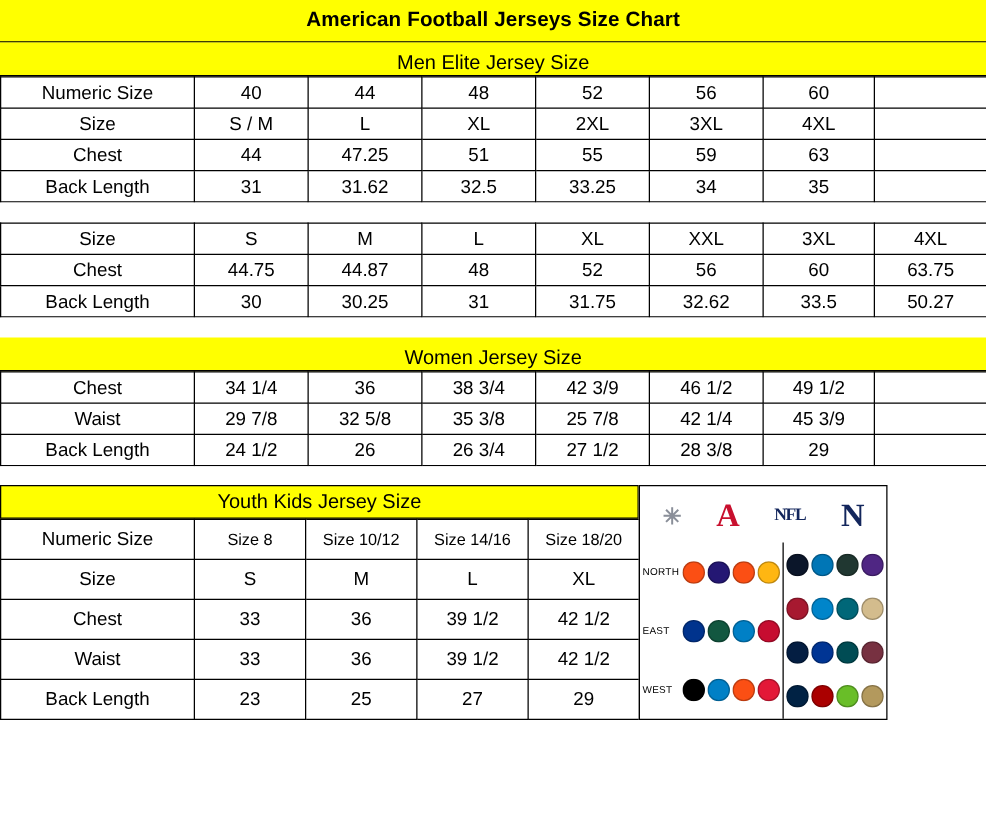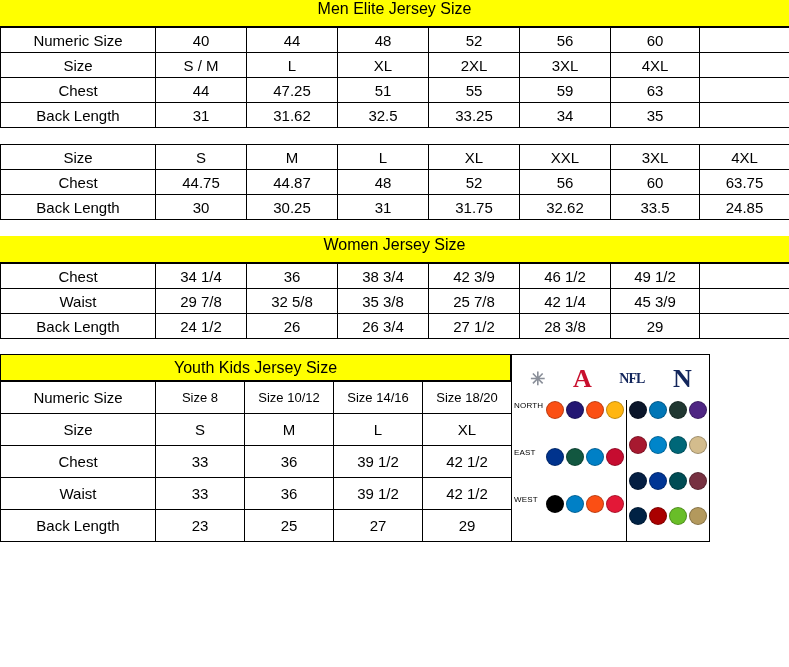--- a/index.html
+++ b/index.html
@@ -26,21 +26,21 @@
   .title-bar .title {
     font-weight: bold;
     font-size: 16.5px;
     color: #000;
     letter-spacing: 0.1px;
   }
   .section-header {
     background: #ffff00;
     height: 27px;
     display: flex;
-    align-items: flex-start;
+    align-items: flex-end;
     justify-content: center;
     border-bottom: 1px solid #000;
   }
   .section-header .sh-text {
     font-size: 16px;
     color: #000;
   }
   table.size-table {
     border-collapse: collapse;
     width: 789px;
@@ -121,20 +121,21 @@
     border-top: 0px solid #000;
   }
   .conf-col {
     flex: 1;
     display: flex;
     flex-direction: column;
   }
   .div-row {
     flex: 1;
     display: flex;
+    align-items: center;
     gap: 2px;
     padding: 1px 2px;
   }
   .div-label {
     font-size: 8px;
     color: #000;
     width: 30px;
     flex: 0 0 30px;
     letter-spacing: 0.2px;
   }
@@ -148,20 +149,23 @@
   .afc-divider {
     width: 1px;
     background: #000;
   }
 </style>
 </head>
 <body>
 
 <div id="page">
 
+  <div class="title-bar">
+    <span class="title">American Football Jerseys Size Chart</span>
+  </div>
 
   <div class="section-header">
     <span class="sh-text">Men Elite Jersey Size</span>
   </div>
   <table class="size-table">
     <colgroup>
       <col style="width:155px">
         <col style="width:91px">
         <col style="width:91px">
         <col style="width:91px">
@@ -249,21 +253,21 @@
         <td>63.75</td>
       </tr>
       <tr>
         <td>Back Length</td>
         <td>30</td>
         <td>30.25</td>
         <td>31</td>
         <td>31.75</td>
         <td>32.62</td>
         <td>33.5</td>
-        <td>24.85</td>
+        <td>50.27</td>
       </tr>
     </tbody>
   </table>
 
   <div class="spacer"></div>
 
   <div class="section-header">
     <span class="sh-text">Women Jersey Size</span>
   </div>
   <table class="size-table">

